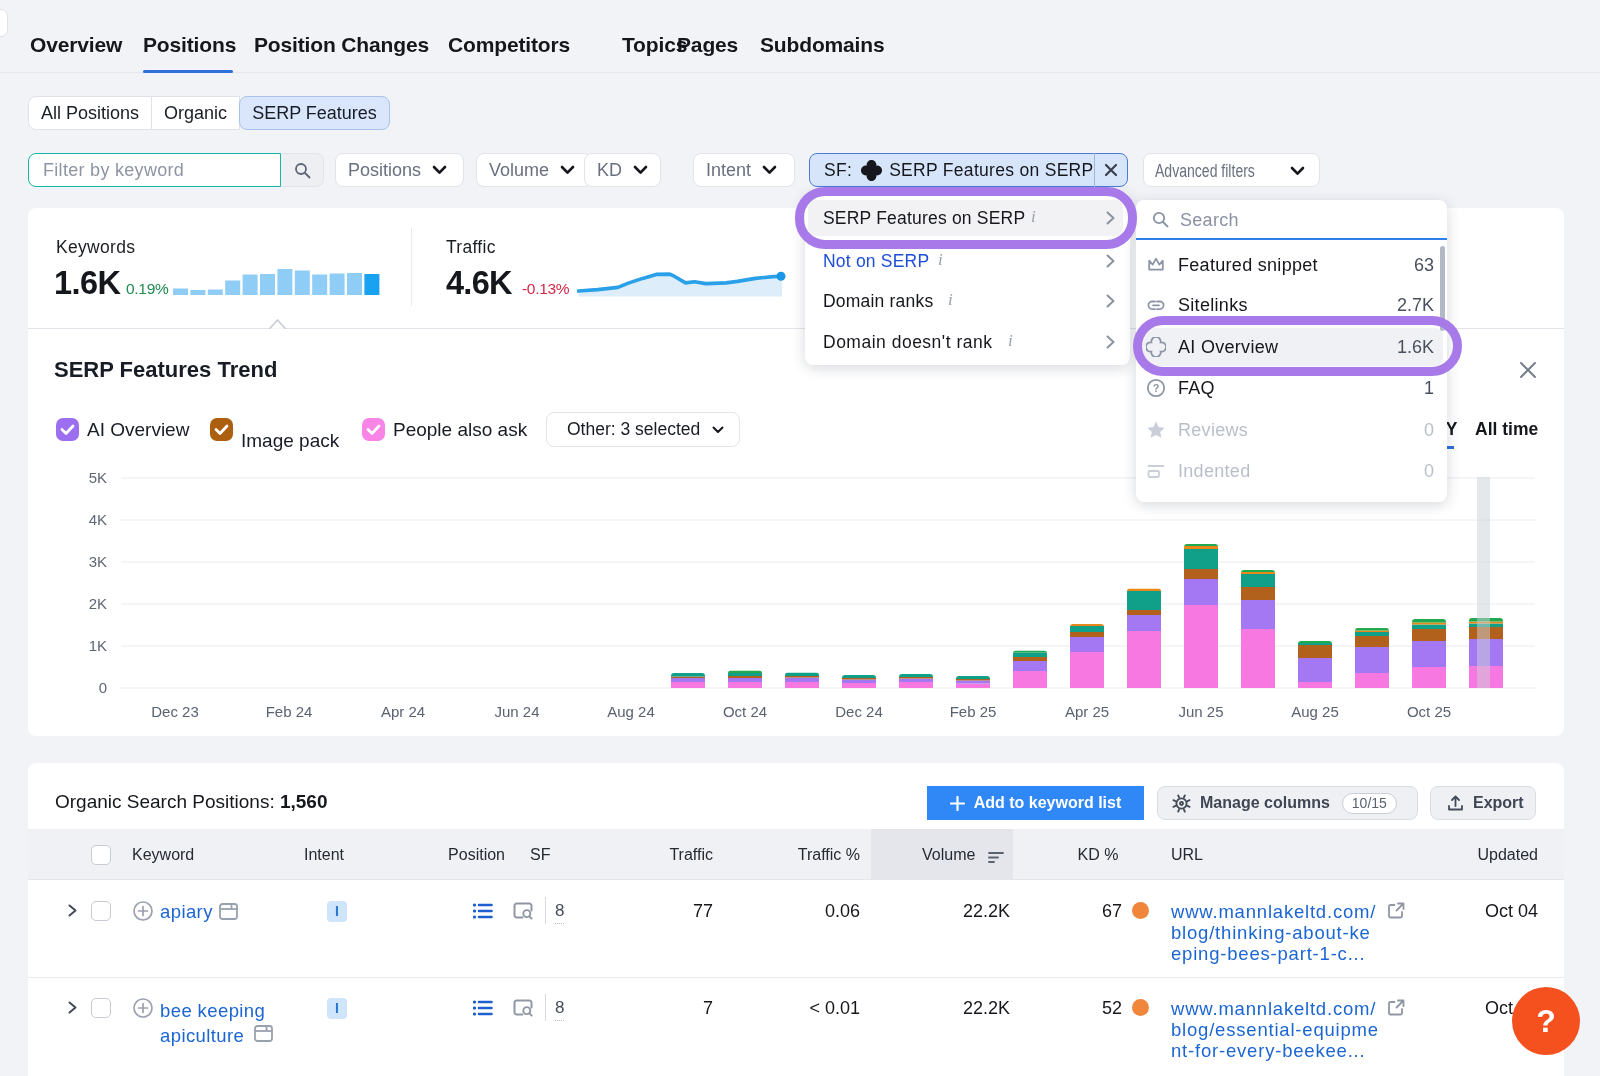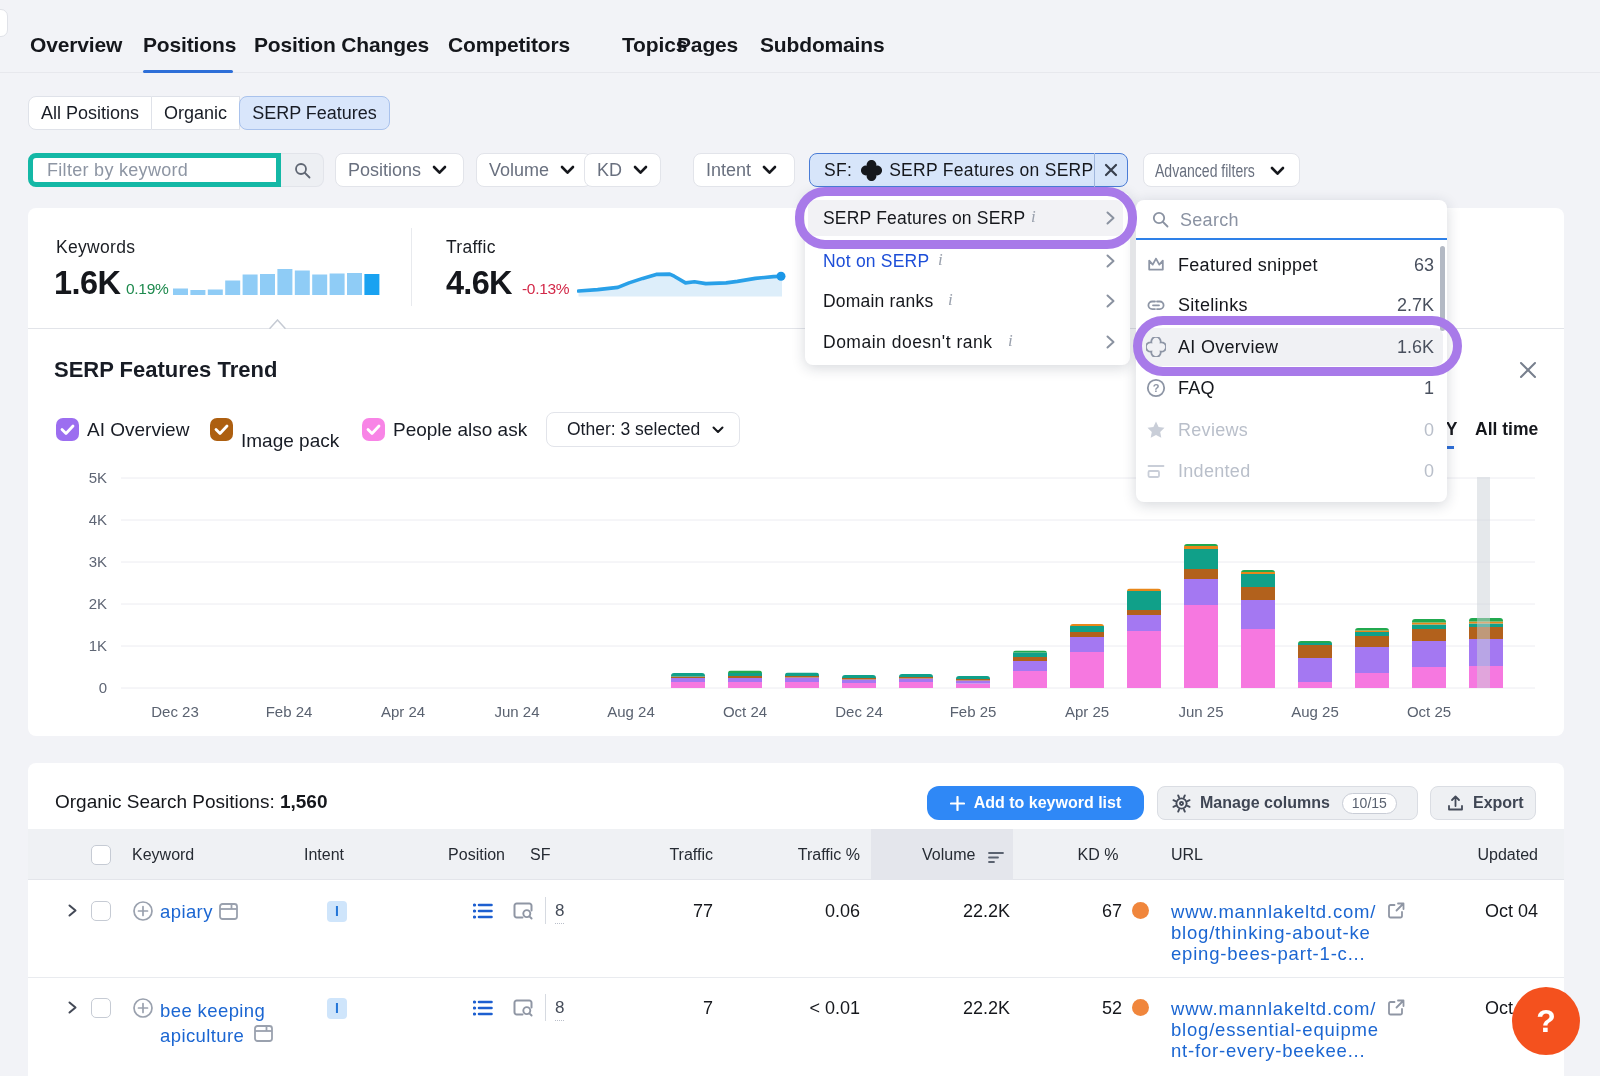--- a/index.html
+++ b/index.html
@@ -27,21 +27,21 @@
   <span class="abs" style="left:730px;top:0;">Subdomains</span>
 </div>
 <div class="abs" style="left:143px;top:70px;width:90px;height:3px;background:#2e6fd8;border-radius:2px;"></div>
 
 <div class="abs" style="left:28px;top:96px;height:34px;display:flex;font-size:18px;color:#181c25;">
   <div style="background:#fff;border:1px solid #dfe2e9;border-radius:8px 0 0 8px;display:flex;align-items:center;justify-content:center;width:124px;">All Positions</div>
   <div style="background:#fff;border:1px solid #dfe2e9;border-left:none;display:flex;align-items:center;justify-content:center;width:88px;">Organic</div>
   <div style="background:#d9e6fb;border:1px solid #a9c2ec;border-radius:8px;display:flex;align-items:center;justify-content:center;width:151px;margin-left:-1px;">SERP Features</div>
 </div>
 
-<div class="abs" style="left:28px;top:153px;width:253px;height:34px;background:#fff;border:5px solid #14b8a6;border-radius:8px 0 0 8px;display:flex;align-items:center;padding-left:14px;color:#8d95a3;font-size:18px;letter-spacing:0.3px;">Filter by keyword</div>
+<div class="abs" style="left:28px;top:153px;width:253px;height:34px;background:#fff;border:1px solid #14b8a6;border-radius:8px 0 0 8px;display:flex;align-items:center;padding-left:14px;color:#8d95a3;font-size:18px;letter-spacing:0.3px;">Filter by keyword</div>
 <div class="abs" style="left:281px;top:153px;width:43px;height:34px;background:#edeff3;border:1px solid #e2e4ea;border-left:none;border-radius:0 8px 8px 0;display:flex;align-items:center;justify-content:center;">
   <svg width="17" height="17" viewBox="0 0 17 17">
       <circle cx="7" cy="7" r="5" fill="none" stroke="#5f6673" stroke-width="1.8"></circle>
       <line x1="11" y1="11" x2="15.5" y2="15.5" stroke="#5f6673" stroke-width="1.8" stroke-linecap="round"></line>
     </svg>
 </div>
 <div class="btn" style="left:335px;top:153px;width:129px;height:34px;padding-left:12px;">Positions<svg style="margin-left:11px" width="15" height="10" viewBox="0 0 15 10">
       <path d="M2 2 L7.5 7.7 L13 2" fill="none" stroke="#15171c" stroke-width="2.6" stroke-linecap="round" stroke-linejoin="round"></path>
     </svg></div>
 <div class="btn" style="left:476px;top:153px;width:116px;height:34px;padding-left:12px;">Volume<svg style="margin-left:11px" width="15" height="10" viewBox="0 0 15 10">
@@ -60,21 +60,21 @@
       <path d="M6.48 6.48 A5.60 5.60 0 1 1 17.52 6.48 A5.60 5.60 0 1 1 17.52 17.52 A5.60 5.60 0 1 1 6.48 17.52 A5.60 5.60 0 1 1 6.48 6.48 Z" fill="#15171c"></path>
     </svg>
   <span style="margin-left:7px;">SERP Features on SERP</span>
   <div style="margin-left:auto;width:1px;height:34px;background:#9fb6dd;"></div>
   <div style="width:32px;display:flex;justify-content:center;">
       <svg width="14" height="14" viewBox="0 0 14 14">
         <path d="M2 2 L12 12 M12 2 L2 12" stroke="#39404e" stroke-width="2.2" stroke-linecap="round"></path>
       </svg>
     </div>
 </div>
-<div class="btn" style="left:1143px;top:153px;width:157px;height:34px;">
+<div class="btn" style="left:1143px;top:153px;width:177px;height:34px;">
     <span style="position:absolute;left:11px;top:7px;transform:scaleX(0.78);transform-origin:0 0;white-space:nowrap;">Advanced filters</span>
     <svg style="position:absolute;right:14px;top:12px;" width="15" height="10" viewBox="0 0 15 10">
       <path d="M2 2 L7.5 7.7 L13 2" fill="none" stroke="#15171c" stroke-width="2.6" stroke-linecap="round" stroke-linejoin="round"></path>
     </svg>
   </div>
 
 <div class="card" style="left:28px;top:208px;width:1536px;height:528px;"></div>
 
 <div class="abs" style="left:56px;top:237px;font-size:17.5px;letter-spacing:0.3px;color:#1a1d23;">Keywords</div>
 <div class="abs" style="left:54px;top:265px;font-size:32.5px;letter-spacing:-0.6px;font-weight:700;color:#15171c;">1.6K</div>
@@ -344,21 +344,21 @@
   <rect x="1441.0" y="161.5" width="34" height="2" fill="#e8871a"></rect>
   <rect x="1441.0" y="158.0" width="34" height="3.5" fill="#21a94f"></rect>
   </g>
     </g>
   <rect x="1449" y="17" width="13" height="211" fill="#ccd1d8" opacity="0.5"></rect>
 </svg>
 
 <div class="card" style="left:28px;top:763px;width:1536px;height:313px;border-radius:8px 8px 0 0;"></div>
 <div class="abs" style="left:55px;top:791px;font-size:19px;">Organic Search Positions: <b>1,560</b></div>
 
-<div class="abs" style="left:927px;top:786px;width:217px;height:34px;background:#2f88f6;border-radius:12px;display:flex;align-items:center;justify-content:center;color:#fff;font-size:16px;font-weight:700;">
+<div class="abs" style="left:927px;top:786px;width:217px;height:34px;background:#2f88f6;border-radius:0;display:flex;align-items:center;justify-content:center;color:#fff;font-size:16px;font-weight:700;">
   <svg width="15" height="15" viewBox="0 0 15 15" style="margin-right:9px;">
       <path d="M7.5 1 V14 M1 7.5 H14" stroke="#fff" stroke-width="2.2" stroke-linecap="round"></path>
     </svg>Add to keyword list</div>
 <div class="abs" style="left:1157px;top:786px;width:261px;height:34px;background:#eef0f3;border:1px solid #dadde3;border-radius:8px;display:flex;align-items:center;font-size:16px;font-weight:700;color:#3f4654;">
   <svg width="19" height="19" viewBox="0 0 20 20" style="margin-left:14px;">
       <g stroke="#444b59" stroke-width="2" fill="none" stroke-linecap="round">
         <circle cx="10" cy="10" r="5.4"></circle>
         <circle cx="10" cy="10" r="1.6"></circle>
         <line x1="16.4" y1="12.6" x2="18.5" y2="13.5"></line>
         <line x1="12.6" y1="16.4" x2="13.5" y2="18.5"></line>

